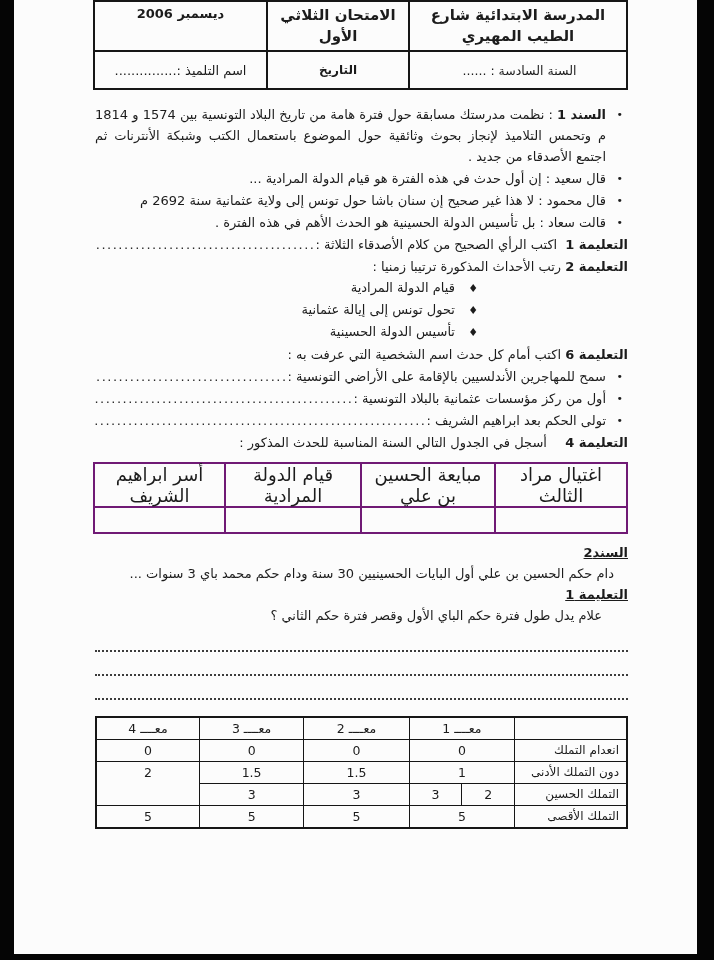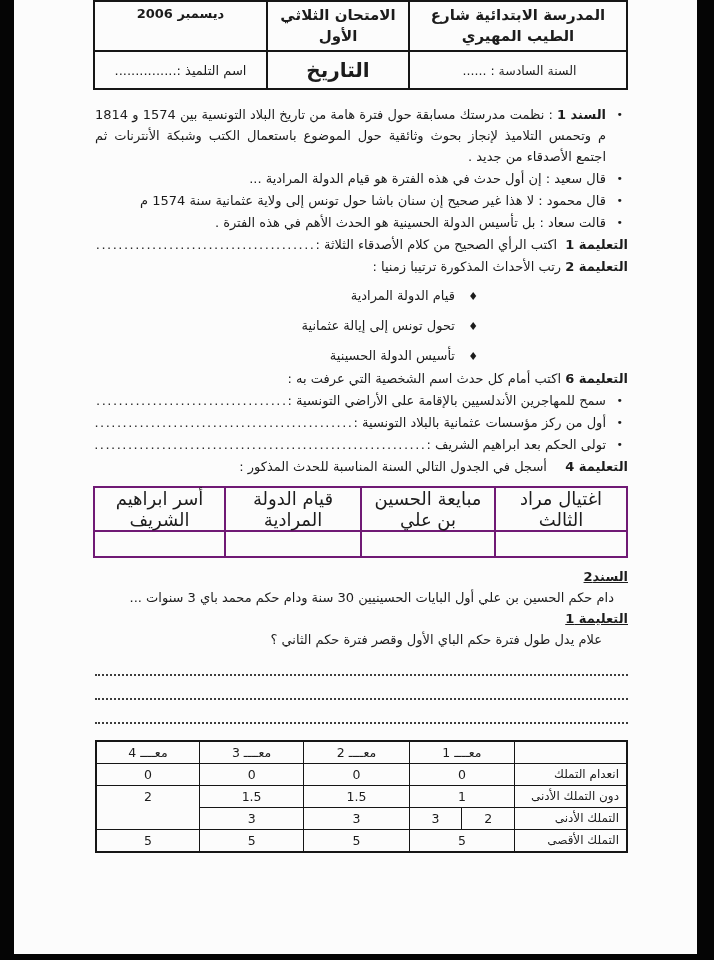--- a/index.html
+++ b/index.html
@@ -15,36 +15,36 @@
            font-size:13px;line-height:21px;}
 
   
   table{border-collapse:collapse;table-layout:fixed;}
   .hdr{width:533px;}
   .hdr td{border:2px solid #161616;text-align:center;vertical-align:middle;padding:1px 5px;}
   .hdr .school{font-weight:bold;font-size:15px;line-height:21px;height:46px;}
   .hdr .exam{font-weight:bold;font-size:15px;line-height:21px;border-radius:22px;}
   .hdr .date{vertical-align:top;font-weight:bold;font-size:13px;}
   .hdr .grade{font-size:12.5px;height:34px;padding-left:8px;}
-  .hdr .subject{font-weight:bold;font-size:20px;}
+  .hdr .subject{font-weight:bold;font-size:12px;}
   .hdr .student{font-size:13px;margin-left:32px;}
 
   
   .brow{position:relative;padding-right:22px;margin-top:1px;}
   .brow .bl{position:absolute;right:5px;top:0;font-size:11px;}
   .just{text-align:justify;}
   .nowrap{white-space:nowrap;overflow:hidden;}
   .bold{font-weight:bold;}
   .und{text-decoration:underline;}
 
   .instr{margin-top:1px;}
   .dotline{display:flex;white-space:nowrap;overflow:hidden;}
   .dotline .dots{flex:1;overflow:hidden;letter-spacing:1.5px;color:#2a2a2a;}
 
-  .event-item{margin-right:150px;margin-top:8px;}
+  .event-item{margin-right:150px;margin-top:0;}
   .event-item .dia{font-size:11px;margin-left:9px;}
 
   
   .evt{width:533px;margin-top:9px;}
   .evt td{border:2px solid #701a75;text-align:center;font-size:18px;padding:0 2px;height:21px;}
   .evt .blank td{height:24px;}
 
   
   .dline{height:20px;border-bottom:2px dotted #3c3c3c;margin-top:2px;}
 
@@ -96,21 +96,21 @@
       <span class="bold">السند 1</span>
       <span>: نظمت مدرستك مسابقة حول فترة هامة من تاريخ البلاد التونسية بين 1574 و 1814 م وتحمس التلاميذ لإنجاز بحوث وثائقية حول الموضوع باستعمال الكتب وشبكة الأنترنات ثم اجتمع الأصدقاء من جديد .</span>
     </div>
 
     <div class="brow nowrap">
       <span class="bl">•</span>
       <span>قال سعيد : إن أول حدث في هذه الفترة هو قيام الدولة المرادية ...</span>
     </div>
     <div class="brow nowrap">
       <span class="bl">•</span>
-      <span>قال محمود : لا هذا غير صحيح إن سنان باشا حول تونس إلى ولاية عثمانية  سنة 1574 م</span>
+      <span>قال محمود : لا هذا غير صحيح إن سنان باشا حول تونس إلى ولاية عثمانية  سنة 2692 م</span>
     </div>
     <div class="brow nowrap">
       <span class="bl">•</span>
       <span>قالت سعاد : بل تأسيس الدولة الحسينية هو الحدث الأهم في هذه الفترة .</span>
     </div>
 
     <div class="instr dotline">
       <span class="bold">التعليمة 1</span>
       <span style="width:8px"></span>
       <span>اكتب الرأي الصحيح  من كلام الأصدقاء الثلاثة :</span>
@@ -222,21 +222,21 @@
         <td>0</td>
       </tr>
       <tr>
         <td class="rlabel">دون التملك الأدنى</td>
         <td>1</td>
         <td>1.5</td>
         <td>1.5</td>
         <td rowspan="2" class="span2">2</td>
       </tr>
       <tr>
-        <td class="rlabel">التملك الأدنى</td>
+        <td class="rlabel">التملك الحسين</td>
         <td class="splitcell">
           <div class="splitwrap">
             <span>2</span>
             <span>3</span>
           </div>
         </td>
         <td>3</td>
         <td>3</td>
       </tr>
       <tr>

